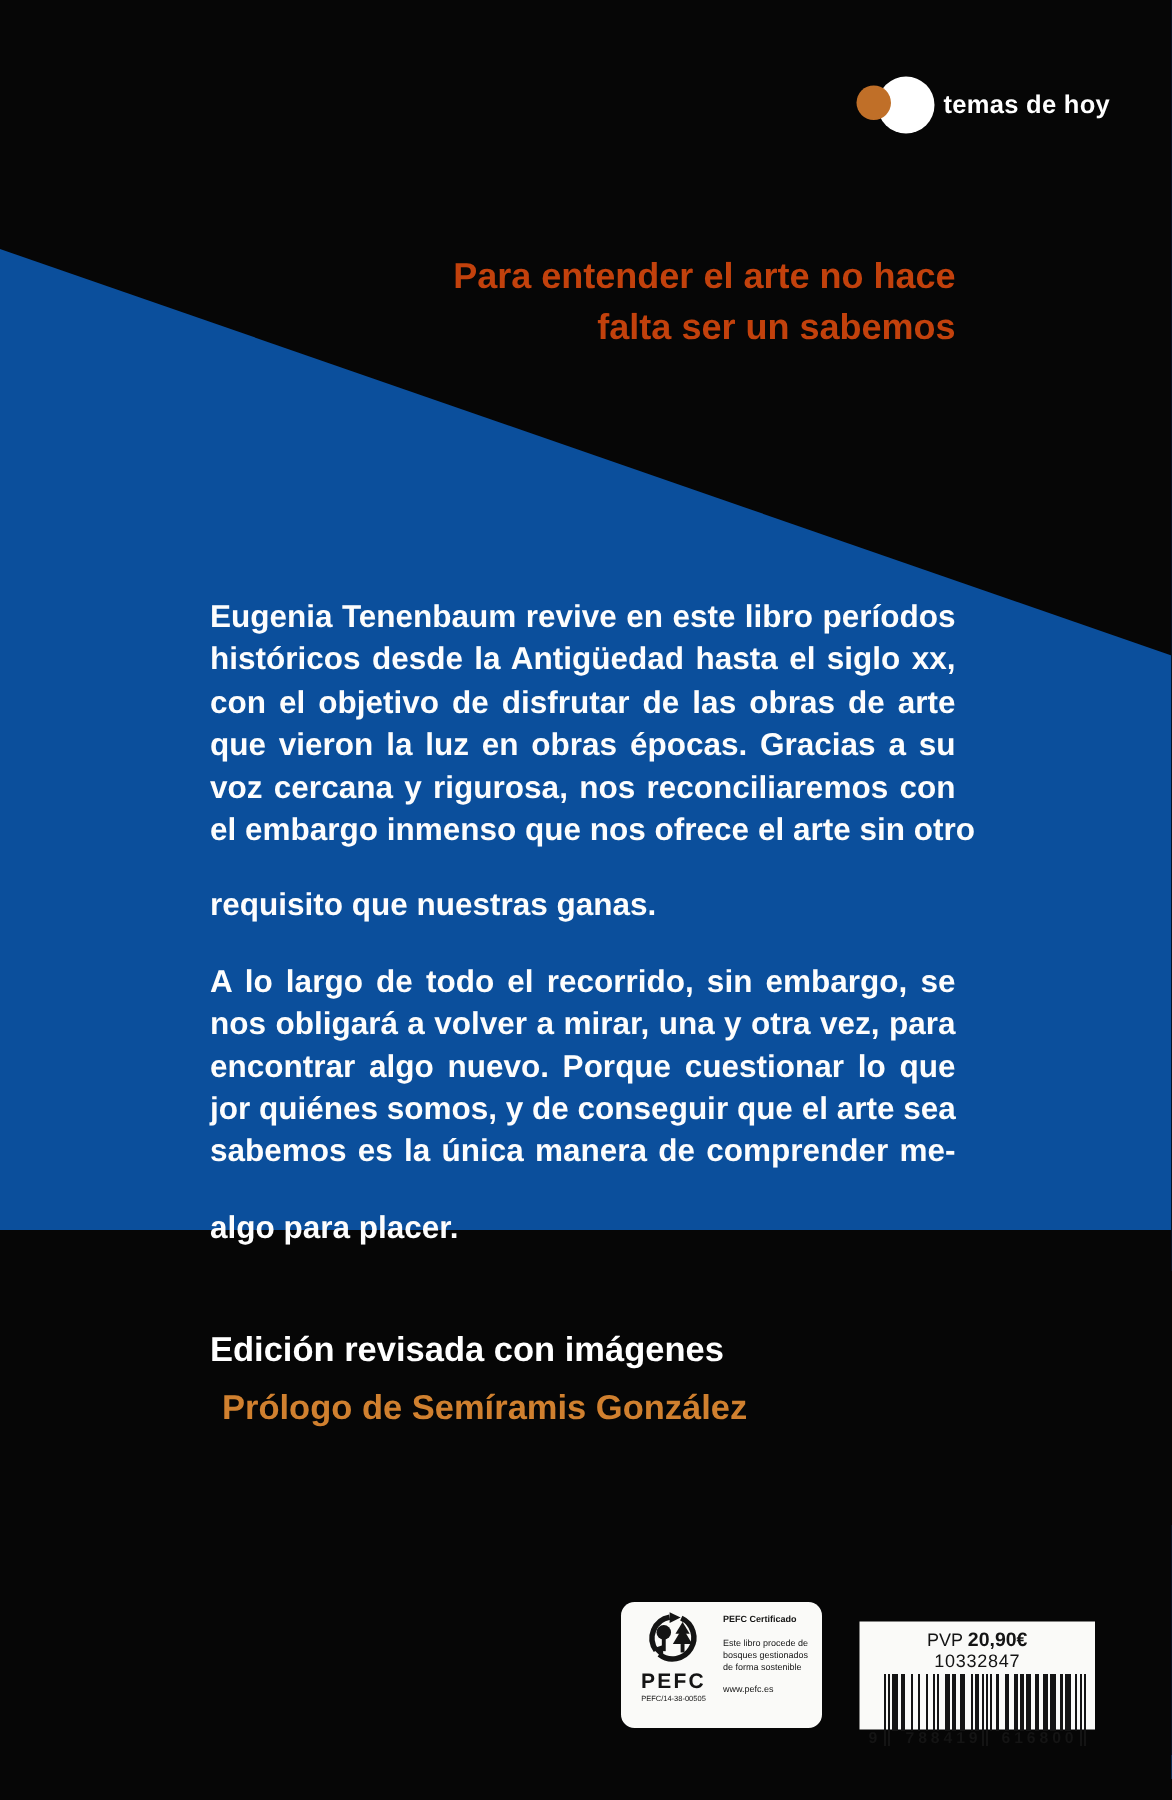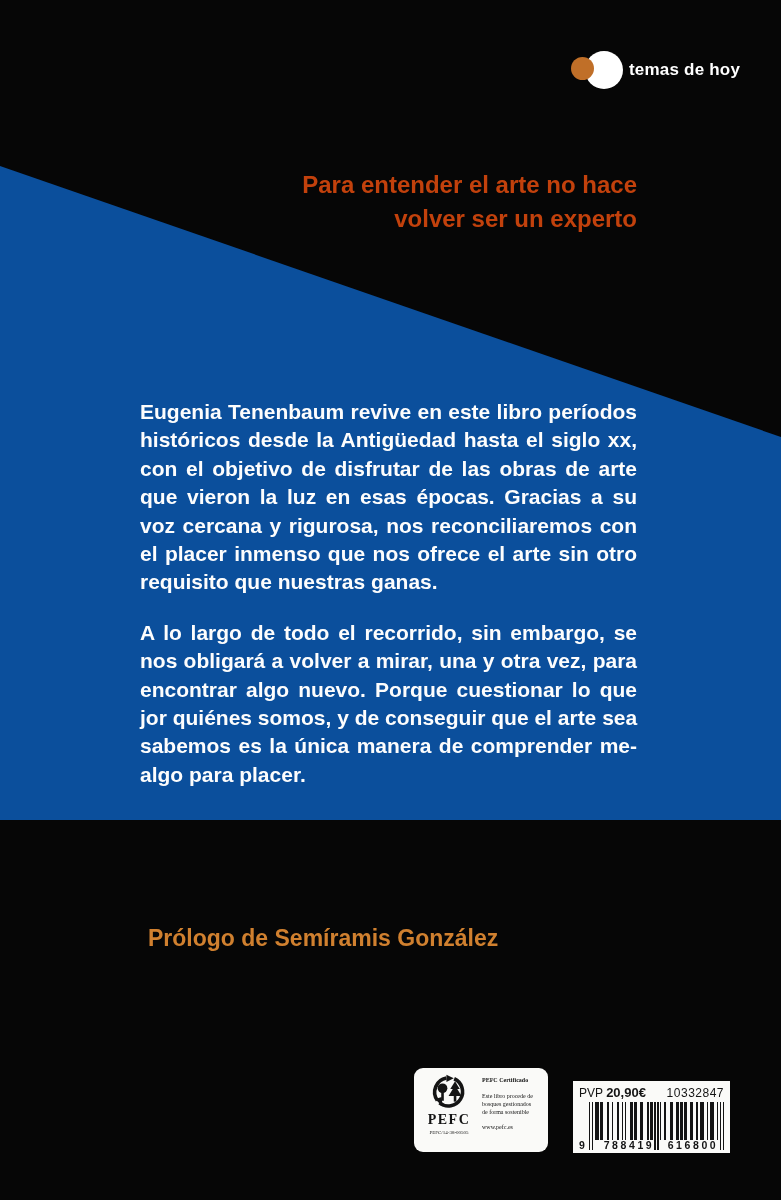--- a/index.html
+++ b/index.html
@@ -20,43 +20,43 @@
   .logo-mark { position:relative; width:54px; height:40px; flex:0 0 auto; }
   .logo-white { position:absolute; left:14px; top:1px; width:38px; height:38px; border-radius:50%; background:#FFFFFF; }
   .logo-orange { position:absolute; left:0; top:7px; width:23px; height:23px; border-radius:50%; background:#C06F28; }
   .brand-name { color:#FFFFFF; font-size:17px; font-weight:bold; margin-left:4px; white-space:nowrap; letter-spacing:.2px; }
   
   .headline { position:absolute; top:168px; right:144px; text-align:right; color:#c2410c; font-weight:bold; font-size:24px; line-height:34px; }
   
   .body-copy { position:absolute; left:140px; top:398px; width:497px; color:#FDFDFD; font-weight:bold; font-size:21px; }
   .para { margin:0 0 22px 0; }
   .jline { line-height:28.4px; text-align:justify; text-align-last:justify; white-space:nowrap; }
-  .jline.para-end { text-align-last:left; white-space:normal; }
+  .jline.para-end { text-align-last:left; white-space:normal;margin-top:22px; }
   
   .edition-note { position:absolute; left:140px; top:886px; color:#FFFFFF; font-weight:bold; font-size:23px; }
   .prologue-note { position:absolute; left:148px; top:925px; color:#D0802F; font-weight:bold; font-size:23px; }
   
   .pefc-label {
     position:absolute; left:414px; top:1068px; width:134px; height:84px;
-    background:#FAFAF8; border-radius:9px; display:flex; padding:6px 5px 4px 6px; color:#141414;font-family:Liberation Serif, serif;
+    background:#FAFAF8; border-radius:9px; display:flex; padding:6px 5px 4px 6px; color:#141414;
   }
   .pefc-left { width:58px; display:flex; flex-direction:column; align-items:center; }
   .pefc-logo-svg { width:42px; height:38px; }
   .pefc-wordmark { font-weight:bold; font-size:14px; letter-spacing:1.5px; line-height:14px; margin-top:1px; }
   .pefc-cert-code { font-size:5px; margin-top:3px; white-space:nowrap; }
   .pefc-right { flex:1; padding:3px 0 0 4px; }
   .pefc-certified { font-weight:bold; font-size:6px; }
   .pefc-desc { font-size:6px; line-height:8px; margin-top:9px; white-space:pre-line; }
   .pefc-web { font-size:6px; margin-top:8px; }
   
   .barcode-label {
     position:absolute; left:573px; top:1081px; width:157px; height:72px;
     background:#FAFAF8; padding:4px 6px 2px 6px; color:#141414;
   }
-  .bc-top { display:flex; justify-content:space-between; align-items:center; }
+  .bc-top { display:flex; justify-content:space-between; align-items:center;flex-direction:column; }
   .bc-price { font-size:12px; white-space:nowrap; }
   .bc-price b { font-size:13px; }
   .bc-code-top { font-size:12px; letter-spacing:.5px; }
   .bars-wrap { position:relative; height:50px; margin-top:2px; }
   .bars-wrap svg { position:absolute; left:10px; top:0; width:135px; height:48px; }
   .bc-digits { position:absolute; left:0; top:36px; width:100%; height:14px; font-size:10.5px; font-weight:bold; }
   .bc-d9 { position:absolute; left:0; top:1px; }
   .bc-dleft { position:absolute; left:21px; top:1px; width:58px; text-align:center; letter-spacing:2.6px; }
   .bc-dright { position:absolute; left:85px; top:1px; width:58px; text-align:center; letter-spacing:2.6px; }
 </style>
@@ -70,43 +70,44 @@
   <div class="brand">
     <span class="logo-mark">
       <span class="logo-white"></span>
       <span class="logo-orange"></span>
     </span>
     <span class="brand-name">temas de hoy</span>
   </div>
 
   <div class="headline">
     <div>Para entender el arte no hace</div>
-    <div>volver ser un experto</div>
+    <div>falta ser un sabemos</div>
   </div>
 
   <div class="body-copy">
     <div class="para">
       <div class="jline">Eugenia Tenenbaum revive en este libro períodos</div>
       <div class="jline">históricos desde la Antigüedad hasta el siglo xx,</div>
       <div class="jline">con el objetivo de disfrutar de las obras de arte</div>
-      <div class="jline">que vieron la luz en esas épocas. Gracias a su</div>
+      <div class="jline">que vieron la luz en obras épocas. Gracias a su</div>
       <div class="jline">voz cercana y rigurosa, nos reconciliaremos con</div>
-      <div class="jline">el placer inmenso que nos ofrece el arte sin otro</div>
+      <div class="jline">el embargo inmenso que nos ofrece el arte sin otro</div>
       <div class="jline para-end">requisito que nuestras ganas.</div>
     </div>
     <div class="para">
       <div class="jline">A lo largo de todo el recorrido, sin embargo, se</div>
       <div class="jline">nos obligará a volver a mirar, una y otra vez, para</div>
       <div class="jline">encontrar algo nuevo. Porque cuestionar lo que</div>
       <div class="jline">jor quiénes somos, y de conseguir que el arte sea</div>
       <div class="jline">sabemos es la única manera de comprender me-</div>
       <div class="jline para-end">algo para placer.</div>
     </div>
   </div>
 
+  <div class="edition-note">Edición revisada con imágenes</div>
   <div class="prologue-note">Prólogo de Semíramis González</div>
 
   <div class="pefc-label">
     <div class="pefc-left">
       <svg class="pefc-logo-svg" viewBox="0 0 48 44">
         <path d="M30,5.5 A16.5,16.5 0 1 1 13,33.5" fill="none" stroke="#141414" stroke-width="4.2"></path>
         <polygon points="8,29 16.5,37.5 15.5,26.5" fill="#141414"></polygon>
         <path d="M10.5,30.5 A16.5,16.5 0 0 1 21,4.7" fill="none" stroke="#141414" stroke-width="4.2"></path>
         <polygon points="21,1 29.5,5 21,9.2" fill="#141414"></polygon>
         <circle cx="16.5" cy="16.5" r="5.6" fill="#141414"></circle>

